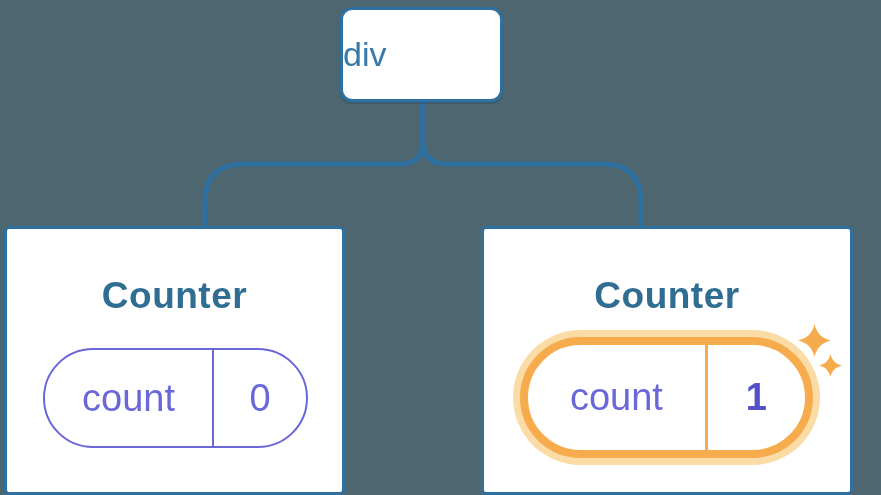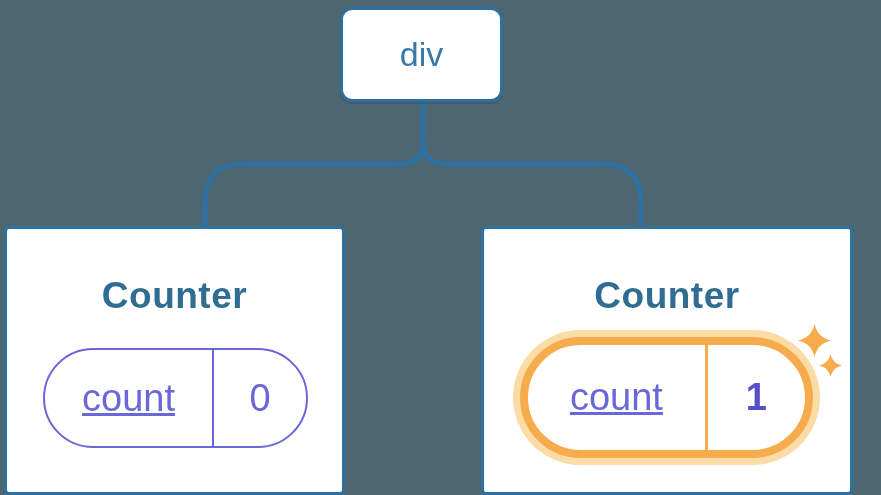--- a/index.html
+++ b/index.html
@@ -35,21 +35,20 @@
   }
   .root-node {
     position: absolute;
     left: 340px; top: 7px;
     width: 163px; height: 95px;
     background: var(--card-white);
     border: 3px solid var(--line-blue);
     border-radius: 12px;
     display: flex;
     align-items: center;
-    justify-content: center;
     font-size: 34px;
     font-weight: 500;
     color: var(--root-text);
     box-shadow: 0 2px 1px rgba(16, 58, 88, 0.25);
   }
   .card {
     position: absolute;
     top: 226px;
     height: 269px;
     background: var(--card-white);
@@ -87,21 +86,21 @@
     border-radius: 70px;
     box-shadow: 0 0 0 7px var(--orange-glow);
   }
   .pill-seg {
     display: flex;
     align-items: center;
     justify-content: center;
     font-size: 38px;
     color: var(--purple);
   }
-  .pill-seg.name  { flex: 1.82; text-decoration: underline; }
+  .pill-seg.name  { flex: 1.82; }
   .pill-seg.value { flex: 1; }
   .pill.plain .name { border-right: 2px solid var(--purple); }
   .pill.hot   .name { border-right: 3px solid var(--orange); }
   .pill.hot .value {
     font-weight: bold;
     color: var(--purple-bold);
   }
   .sparkles {
     position: absolute;
     left: 314px; top: 95px;

